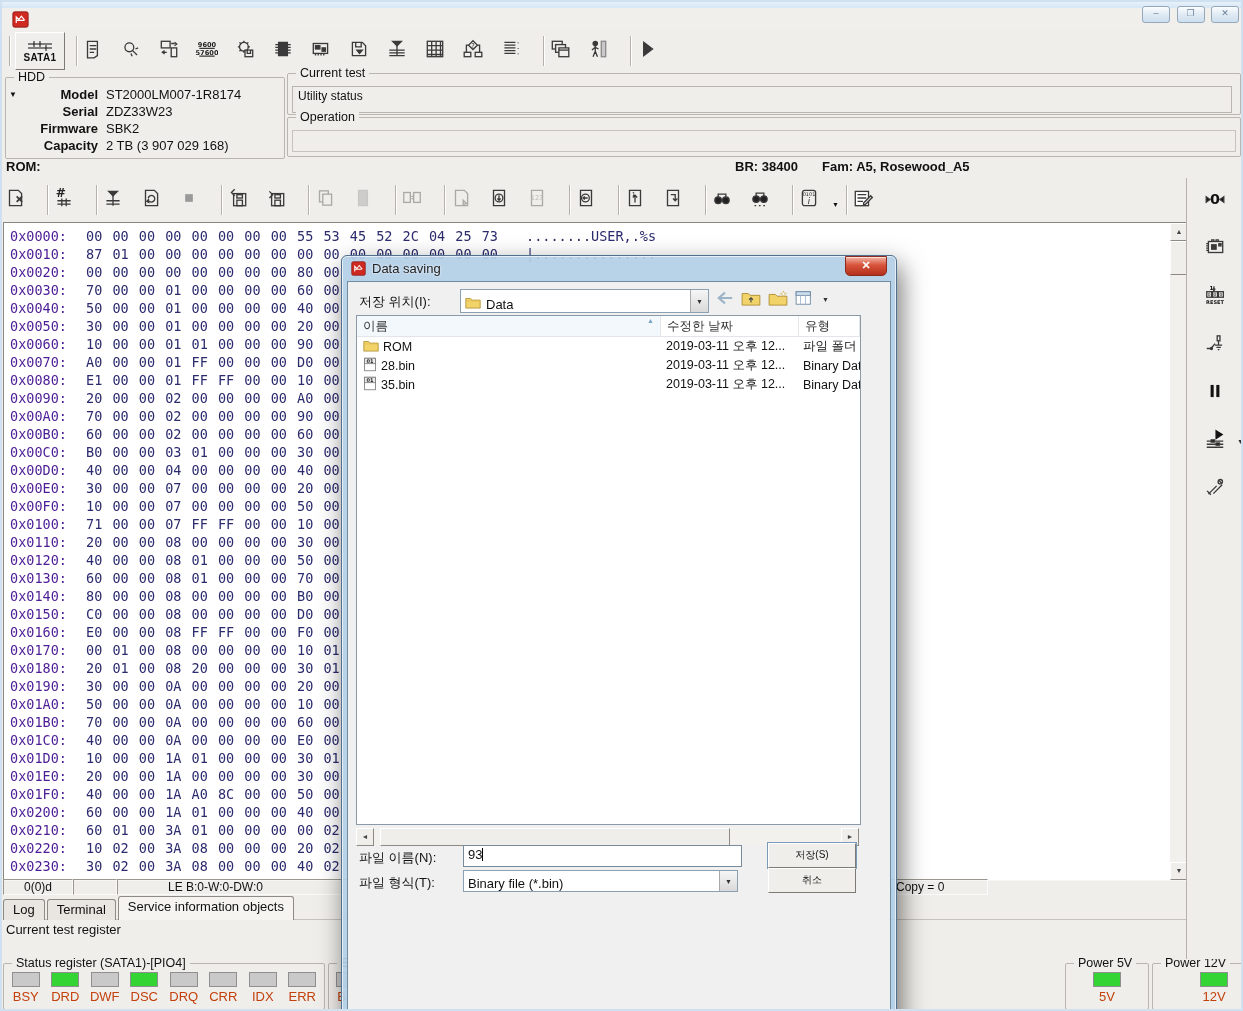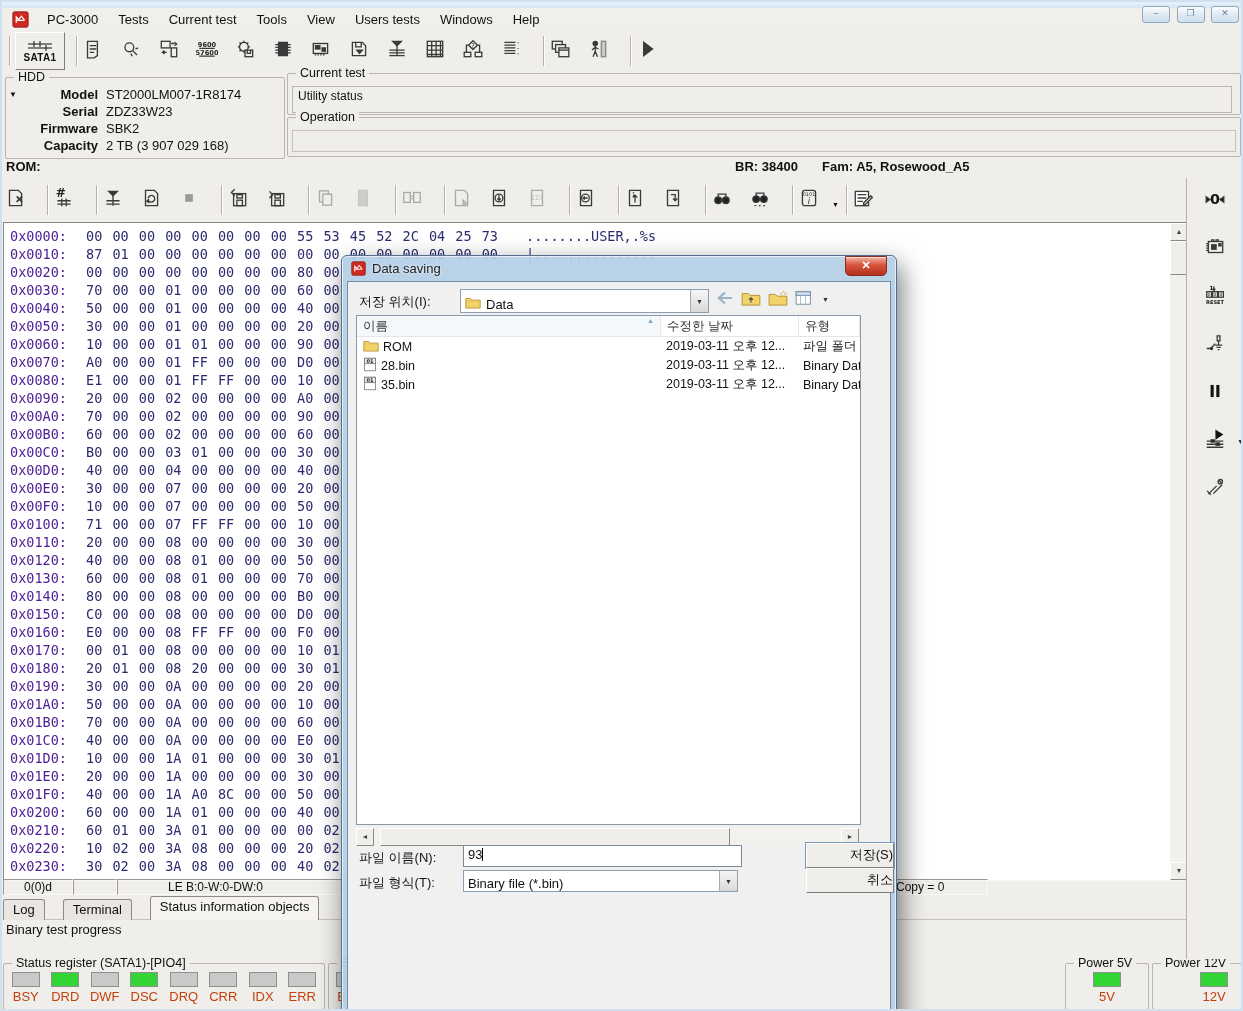--- a/index.html
+++ b/index.html
@@ -41,21 +41,21 @@
   .hxb{color:#2b2b6e;word-spacing:2px;}
   .hxs{position:absolute;left:516px;color:#2b2b6e;}
   .vsb{position:absolute;right:0;top:0;bottom:0;width:17px;background:#f2f0ed;}
   .sbb{position:absolute;left:0;width:16px;height:16px;background:#f0eeea;border:1px solid;
        border-color:#fff #8d8a84 #8d8a84 #fff;font-size:7px;color:#444;text-align:center;line-height:15px;}
   
   #statusstrip{position:absolute;left:3px;top:879px;width:1183px;height:16px;font-size:12px;}
   .sbcell{position:absolute;top:0;height:14px;border:1px solid;border-color:#9b978f #fbfaf8 #fbfaf8 #9b978f;}
   #tabsrow{position:absolute;left:3px;top:896px;right:0;height:23px;border-bottom:1px solid #c7c3bc;}
   .tab{display:inline-block;padding:2px 9px 3px;border:1px solid #8e8b85;border-bottom:none;
-       border-radius:3px 3px 0 0;background:#e9e6e1;font-size:13px;margin-right:18px;vertical-align:bottom;}
+       border-radius:3px 3px 0 0;background:#e9e6e1;font-size:13px;margin-right:2px;vertical-align:bottom;}
   .tab.active{background:#f5f4f1;padding-bottom:6px;}
   
   .ledcol{display:flex;flex-direction:column;align-items:center;width:39px;}
   .led{width:26px;height:13px;border:1px solid #8f8f8f;background:#c9c9c9;}
   .led.on{background:#35d435;}
   .ledlab{font-size:13px;color:#c2410c;margin-top:2px;}
   
   #dlg{position:absolute;left:341px;top:255px;width:532px;height:846px;z-index:50;padding-left:24px;}
   #dlg-frame{position:absolute;inset:0;background:rgba(178,206,230,.92);border:1px solid #51708d;
              border-radius:6px 6px 4px 4px;box-shadow:4px 10px 26px rgba(0,0,0,.55),inset 0 0 0 1px rgba(255,255,255,.65);}
@@ -73,21 +73,21 @@
       display:flex;align-items:center;justify-content:center;font-size:7px;color:#333;}
   #flist{position:absolute;left:8px;top:33px;width:503px;height:508px;background:#fff;border:1px solid #8a9aa8;}
   .fhead{display:flex;height:20px;border-bottom:1px solid #e2e6ea;font-size:12.5px;color:#333;}
   .fhead .c{border-right:1px solid #e6e6e6;padding:2px 6px;position:relative;}
   .frow{display:flex;height:19px;align-items:center;font-size:12.5px;}
   .frow .c{padding:0 6px;display:flex;align-items:center;gap:4px;overflow:hidden;white-space:nowrap;}
   .c1{width:291px;}.c2{width:125px;}.c3{flex:1;}
   .hsb{position:absolute;left:8px;top:546px;width:503px;height:17px;background:#f3f1ee;}
   .btn{position:absolute;width:86px;height:23px;background:#f0eeea;border:1px solid;
        border-color:#fff #7e7b75 #7e7b75 #fff;outline:1px solid #7a9ab8;
-       font-size:13px;text-align:right;line-height:21px;margin-left:38px;}
+       font-size:10px;text-align:center;line-height:21px;}
   .inp{position:absolute;height:20px;background:#fff;border:1px solid #7a8a99;font-size:13px;
        padding-left:4px;line-height:18px;}
   .caret{display:inline-block;width:1px;height:13px;background:#000;vertical-align:-2px;}
   #grip{position:absolute;right:2px;bottom:2px;width:13px;height:13px;
         background:repeating-linear-gradient(135deg,transparent 0 3px,#b5b2ac 3px 4px);}
   
   #righttb{position:absolute;right:0;top:178px;width:56px;bottom:52px;border-left:1px solid #b6b2ab;
            display:flex;flex-direction:column;align-items:center;padding-top:8px;gap:18px;background:#f0eeea;}
   .rbtn{position:relative;width:34px;height:30px;display:flex;align-items:center;justify-content:center;}
   .rdrop{position:absolute;right:-12px;top:12px;font-size:7px;color:#333;}
@@ -103,21 +103,20 @@
   <span class="winbtn">✕</span>
 </div>
 
 <div id="menubar">
   <span style="margin-right:8px;display:flex;">
     <svg width="17" height="17" viewBox="0 0 20 20">
         <rect x="1" y="1" width="18" height="18" rx="2" fill="#cf2a21" stroke="#8c1710"></rect>
         <path d="M5 14V7l3 3 3-4 4 5M5 11h9" stroke="#fff" stroke-width="1.4" fill="none"></path>
       </svg>
   </span>
-  <span id="menu-items"><span class="mitem">PC-3000</span><span class="mitem">Tests</span><span class="mitem">Current test</span><span class="mitem">Tools</span><span class="mitem">View</span><span class="mitem">Users tests</span><span class="mitem">Windows</span><span class="mitem">Help</span></span>
 </div>
 
 <div id="toolbar1">
   <div class="tsep"></div>
   <div id="sata-btn">
     <svg width="26" height="12" viewBox="0 0 26 12">
         <g stroke="#111" fill="none">
           <path d="M1 4h24M1 8h24M7 1v6M13 1v6M19 5v6"></path>
         </g>
       </svg>
@@ -496,23 +495,23 @@
 
 <div id="statusstrip">
   <div class="sbcell" style="left:0;width:68px;text-align:center;">0(0)d</div>
   <div class="sbcell" style="left:70px;width:42px;"></div>
   <div class="sbcell" style="left:114px;width:869px;">
     <span style="position:absolute;left:50px;top:0;">LE B:0-W:0-DW:0</span>
     <span style="position:absolute;left:758px;top:0;">93, Copy = 0</span>
   </div>
 </div>
 
-<div id="tabsrow"><span id="tabs-host"><span class="tab">Log</span><span class="tab">Terminal</span><span class="tab active">Status information objects</span></span></div>
-
-<div class="abs" style="left:6px;top:922px;font-size:13px;">Binary test progress</div>
+<div id="tabsrow"><span id="tabs-host"><span class="tab">Log</span><span class="tab">Terminal</span><span class="tab active">Service information objects</span></span></div>
+
+<div class="abs" style="left:6px;top:922px;font-size:13px;">Current test register</div>
 
 <div id="reg-host">
     <div class="grp" style="left: 3px; top: 963px; width: 320px; height: 45px;">
       <span class="t">Status register (SATA1)-[PIO4]</span>
       <div style="position: absolute; left: 2px; top: 8px; right: 2px; display: flex; justify-content: space-around;">
         <div class="ledcol">
           <div class="led"></div>
           <div class="ledlab">BSY</div>
         </div>
         <div class="ledcol">

